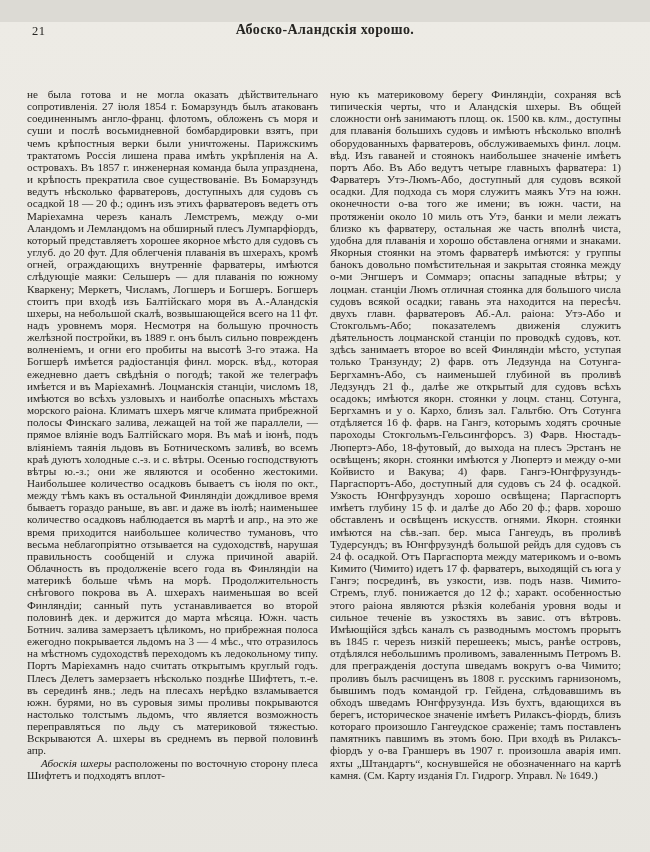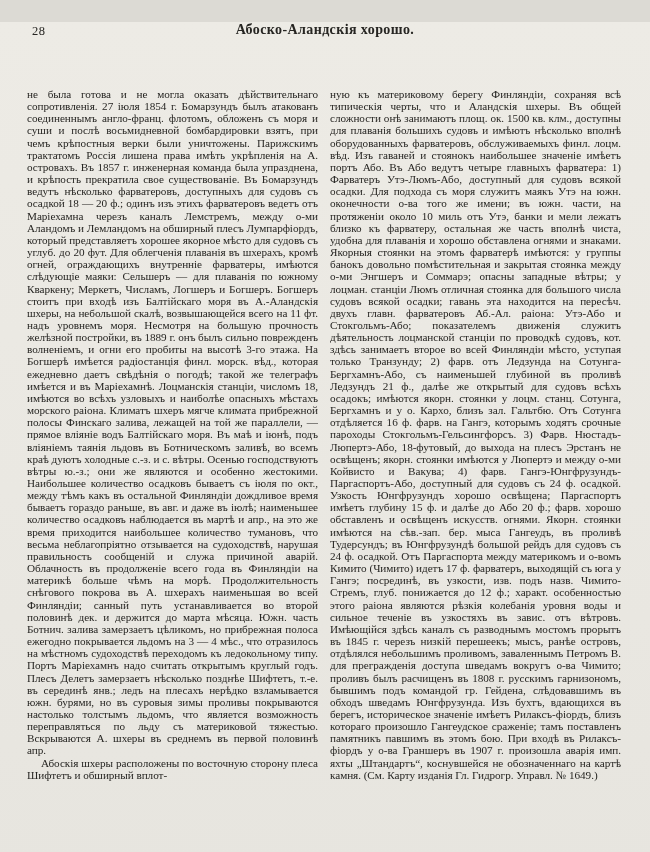--- a/index.html
+++ b/index.html
@@ -56,38 +56,39 @@
     overflow: hidden;
   }
   .col p {
     margin: 0;
     text-indent: 14px;
   }
   .col p.noindent {
     text-indent: 0;
   }
   .lead-italic {
+    font-style: italic;
   }
 </style>
 </head>
 <body>
 
 <div class="page">
 
   <div class="page-head">
-    <span class="page-num">28</span>
+    <span class="page-num">21</span>
     <span class="page-title">Абоско-Аландскія хорошо.</span>
   </div>
 
   <div class="columns">
 
     <div class="col">
       <p class="noindent">не была готова и не могла оказать дѣйствительнаго сопротивленія. 27 іюля 1854 г. Бомарзундъ былъ атакованъ соединеннымъ англо-франц. флотомъ, обложенъ съ моря и суши и послѣ восьмидневной бомбардировки взятъ, при чемъ крѣпостныя верки были уничтожены. Парижскимъ трактатомъ Россія лишена права имѣть укрѣпленія на А. островахъ. Въ 1857 г. инженерная команда была упразднена, и крѣпость прекратила свое существованіе. Въ Бомарзундъ ведутъ нѣсколько фарватеровъ, доступныхъ для судовъ съ осадкой 18 — 20 ф.; одинъ изъ этихъ фарватеровъ ведетъ отъ Маріехамна черезъ каналъ Лемстремъ, между о-ми Аландомъ и Лемландомъ на обширный плесъ Лумпарфіордъ, который представляетъ хорошее якорное мѣсто для судовъ съ углуб. до 20 фут. Для облегченія плаванія въ шхерахъ, кромѣ огней, ограждающихъ внутренніе фарватеры, имѣются слѣдующіе маяки: Сельшеръ — для плаванія по южному Кваркену; Меркетъ, Числамъ, Логшеръ и Богшеръ. Богшеръ стоитъ при входѣ изъ Балтійскаго моря въ А.-Аландскія шхеры, на небольшой скалѣ, возвышающейся всего на 11 фт. надъ уровнемъ моря. Несмотря на большую прочность желѣзной постройки, въ 1889 г. онъ былъ сильно поврежденъ волненіемъ, и огни его пробиты на высотѣ 3-го этажа. На Богшерѣ имѣется радіостанція финл. морск. вѣд., которая ежедневно даетъ свѣдѣнія о погодѣ; такой же телеграфъ имѣется и въ Маріехамнѣ. Лоцманскія станціи, числомъ 18, имѣются во всѣхъ узловыхъ и наиболѣе опасныхъ мѣстахъ морского раіона. Климатъ шхеръ мягче климата прибрежной полосы Финскаго залива, лежащей на той же параллели, — прямое вліяніе водъ Балтійскаго моря. Въ маѣ и іюнѣ, подъ вліяніемъ таянія льдовъ въ Ботническомъ заливѣ, во всемъ краѣ дуютъ холодные с.-з. и с. вѣтры. Осенью господствуютъ вѣтры ю.-з.; они же являются и особенно жестокими. Наибольшее количество осадковъ бываетъ съ іюля по окт., между тѣмъ какъ въ остальной Финляндіи дождливое время бываетъ гораздо раньше, въ авг. и даже въ іюлѣ; наименьшее количество осадковъ наблюдается въ мартѣ и апр., на это же время приходится наибольшее количество тумановъ, что весьма неблагопріятно отзывается на судоходствѣ, нарушая правильность сообщеній и служа причиной аварій. Облачность въ продолженіе всего года въ Финляндіи на материкѣ больше чѣмъ на морѣ. Продолжительность снѣгового покрова въ А. шхерахъ наименьшая во всей Финляндіи; санный путь устанавливается во второй половинѣ дек. и держится до марта мѣсяца. Южн. часть Ботнич. залива замерзаетъ цѣликомъ, но прибрежная полоса ежегодно покрывается льдомъ на 3 — 4 мѣс., что отразилось на мѣстномъ судоходствѣ переходомъ къ ледокольному типу. Портъ Маріехамнъ надо считать открытымъ круглый годъ. Плесъ Делетъ замерзаетъ нѣсколько позднѣе Шифтетъ, т.-е. въ серединѣ янв.; ледъ на плесахъ нерѣдко взламывается южн. бурями, но въ суровыя зимы проливы покрываются настолько толстымъ льдомъ, что является возможность переправляться по льду съ материковой тяжестью. Вскрываются А. шхеры въ среднемъ въ первой половинѣ апр.</p>
       <p>
-        <span class="lead-italic">Абоскія шхеры</span><span> расположены по восточную сторону плеса Шифтетъ и обширный вплот-</span>
+        <span class="lead-italic">Абоскія шхеры</span><span> расположены по восточную сторону плеса Шифтетъ и подходятъ вплот-</span>
       </p>
     </div>
 
     <div class="col">
       <p class="noindent">ную къ материковому берегу Финляндіи, сохраняя всѣ типическія черты, что и Аландскія шхеры. Въ общей сложности онѣ занимаютъ площ. ок. 1500 кв. клм., доступны для плаванія большихъ судовъ и имѣютъ нѣсколько вполнѣ оборудованныхъ фарватеровъ, обслуживаемыхъ финл. лоцм. вѣд. Изъ гаваней и стоянокъ наибольшее значеніе имѣетъ портъ Або. Въ Або ведутъ четыре главныхъ фарватера: 1) Фарватеръ Утэ-Люмъ-Або, доступный для судовъ всякой осадки. Для подхода съ моря служитъ маякъ Утэ на южн. оконечности о-ва того же имени; въ южн. части, на протяженіи около 10 миль отъ Утэ, банки и мели лежатъ близко къ фарватеру, остальная же часть вполнѣ чиста, удобна для плаванія и хорошо обставлена огнями и знаками. Якорныя стоянки на этомъ фарватерѣ имѣются: у группы банокъ довольно помѣстительная и закрытая стоянка между о-ми Энгшеръ и Соммарэ; опасны западные вѣтры; у лоцман. станціи Люмъ отличная стоянка для большого числа судовъ всякой осадки; гавань эта находится на пересѣч. двухъ главн. фарватеровъ Аб.-Ал. раіона: Утэ-Або и Стокгольмъ-Або; показателемъ движенія служитъ дѣятельность лоцманской станціи по проводкѣ судовъ, кот. здѣсь занимаетъ второе во всей Финляндіи мѣсто, уступая только Транзунду; 2) фарв. отъ Ледзунда на Сотунга-Бергхамнъ-Або, съ наименьшей глубиной въ проливѣ Ледзундъ 21 ф., далѣе же открытый для судовъ всѣхъ осадокъ; имѣются якорн. стоянки у лоцм. станц. Сотунга, Бергхамнъ и у о. Кархо, близъ зал. Гальтбю. Отъ Сотунга отдѣляется 16 ф. фарв. на Гангэ, которымъ ходятъ срочные пароходы Стокгольмъ-Гельсингфорсъ. 3) Фарв. Нюстадъ-Люпертэ-Або, 18-футовый, до выхода на плесъ Эрстанъ не освѣщенъ; якорн. стоянки имѣются у Люпертэ и между о-ми Койвисто и Вакува; 4) фарв. Гангэ-Юнгфрузундъ-Паргаспортъ-Або, доступный для судовъ съ 24 ф. осадкой. Узкость Юнгфрузундъ хорошо освѣщена; Паргаспортъ имѣетъ глубину 15 ф. и далѣе до Або 20 ф.; фарв. хорошо обставленъ и освѣщенъ искусств. огнями. Якорн. стоянки имѣются на сѣв.-зап. бер. мыса Гангеудъ, въ проливѣ Тудерсундъ; въ Юнгфрузундѣ большой рейдъ для судовъ съ 24 ф. осадкой. Отъ Паргаспорта между материкомъ и о-вомъ Кимито (Чимито) идетъ 17 ф. фарватеръ, выходящій съ юга у Гангэ; посрединѣ, въ узкости, изв. подъ назв. Чимито-Стремъ, глуб. понижается до 12 ф.; характ. особенностью этого раіона являются рѣзкія колебанія уровня воды и сильное теченіе въ узкостяхъ въ завис. отъ вѣтровъ. Имѣющійся здѣсь каналъ съ разводнымъ мостомъ прорытъ въ 1845 г. черезъ низкій перешеекъ; мысъ, ранѣе островъ, отдѣлялся небольшимъ проливомъ, заваленнымъ Петромъ В. для прегражденія доступа шведамъ вокругъ о-ва Чимито; проливъ былъ расчищенъ въ 1808 г. русскимъ гарнизономъ, бывшимъ подъ командой гр. Гейдена, слѣдовавшимъ въ обходъ шведамъ Юнгфрузунда. Изъ бухтъ, вдающихся въ берегъ, историческое значеніе имѣетъ Рилаксъ-фіордъ, близъ котораго произошло Гангеудское сраженіе; тамъ поставленъ памятникъ павшимъ въ этомъ бою. При входѣ въ Рилаксъ-фіордъ у о-ва Граншеръ въ 1907 г. произошла аварія имп. яхты „Штандартъ“, коснувшейся не обозначеннаго на картѣ камня. (См. Карту изданія Гл. Гидрогр. Управл. № 1649.)</p>
     </div>
 
   </div>
 
 </div>

